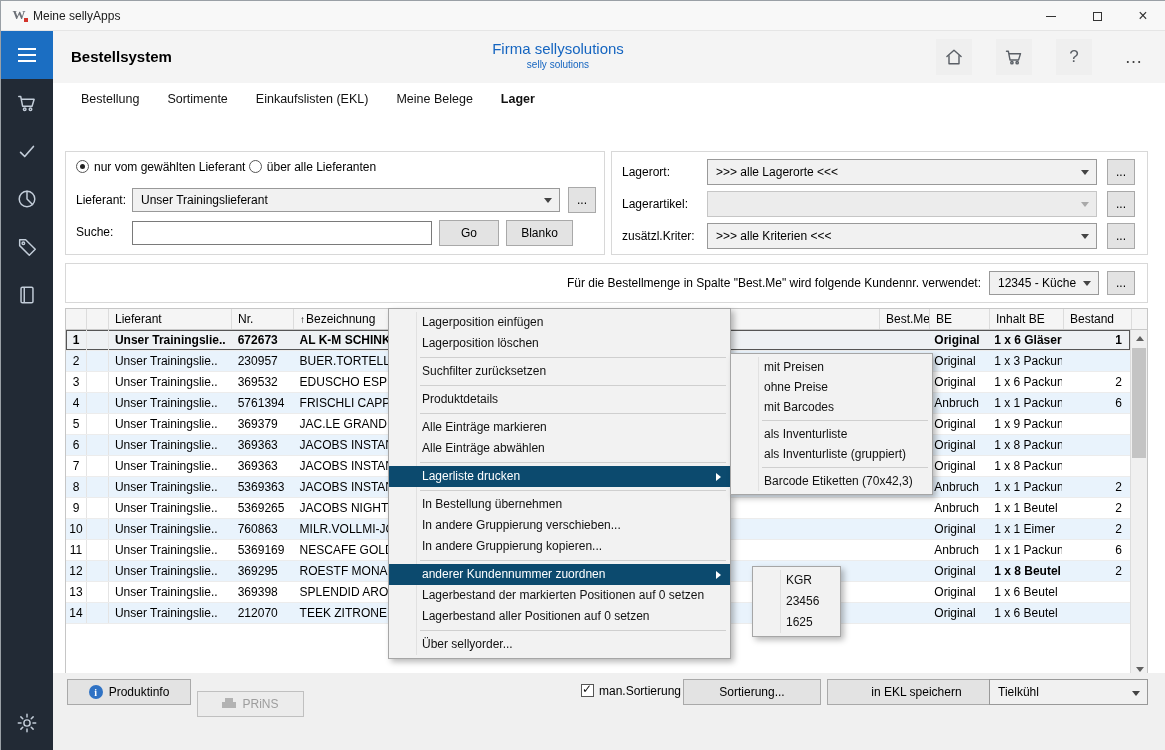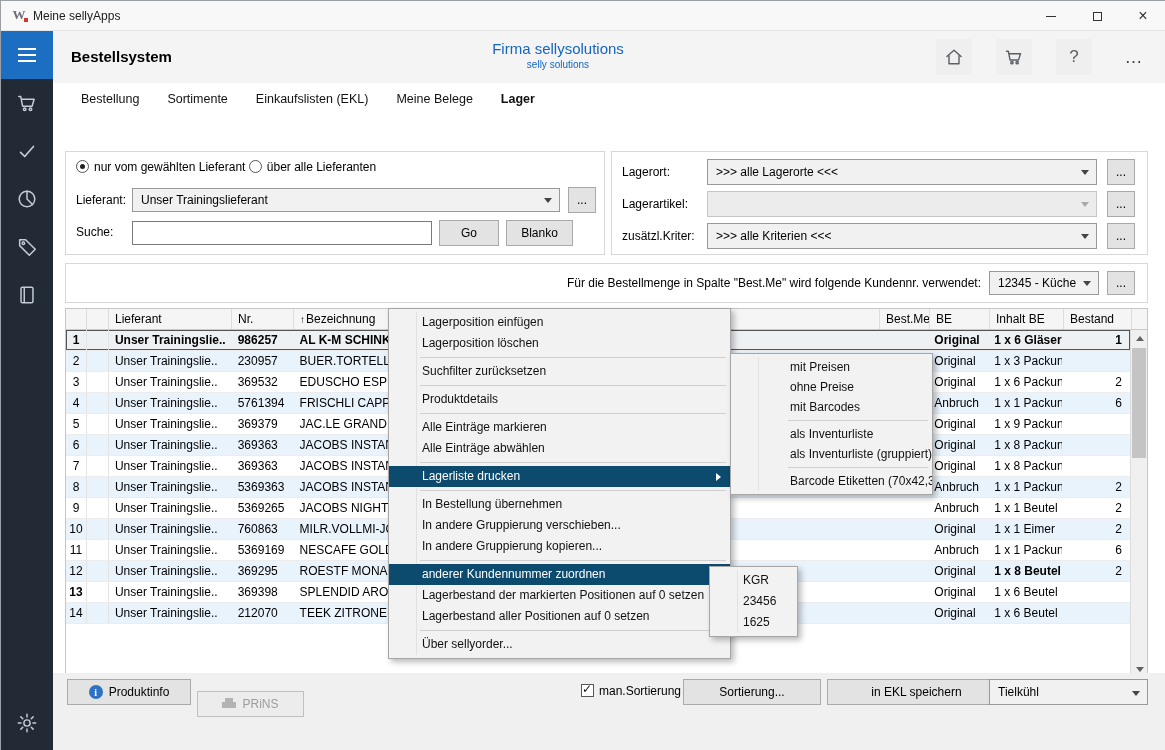--- a/index.html
+++ b/index.html
@@ -111,22 +111,22 @@
 
   
   .ctx{position:absolute;background:#f2f2f2;border:1px solid #a6a6a6;box-shadow:3px 3px 6px rgba(0,0,0,.28);padding:3px 0;z-index:40;box-sizing:border-box;}
   .ctx::before{content:"";position:absolute;left:27px;top:3px;bottom:3px;width:1px;background:#e1e1e1;}
   .mi{position:relative;height:21px;line-height:21px;padding:0 26px 0 33px;font-size:12px;color:#111;white-space:nowrap;overflow:hidden;}
   .mi.hl{background:#0c4a6e;color:#fff;}
   .mi .sub-arr{position:absolute;right:9px;top:6.5px;width:0;height:0;border-top:4px solid transparent;border-bottom:4px solid transparent;border-left:5px solid currentColor;}
   .msep{height:1px;background:#cfcfcf;margin:3px 4px 3px 31px;}
   .ctx.small .mi{height:20px;line-height:20px;}
   #context-menu{left:387px;top:307px;width:343px;}
-  #print-submenu{left:729px;top:352px;width:203px;z-index:41;padding-left:26px;}
-  #customer-submenu{left:708px;top:565px;width:89px;z-index:41;}
+  #print-submenu{left:729px;top:352px;width:203px;z-index:41;}
+  #customer-submenu{left:751px;top:565px;width:89px;z-index:41;}
 </style>
 </head>
 <body>
 
 <div class="window">
 
   <div class="titlebar">
     <span class="logo">W</span>
     <span class="tb-title">Meine sellyApps</span>
     <div class="win-controls">
@@ -290,21 +290,21 @@
             <div class="hcell c5" style="width: 50px;">Best.Me</div>
             <div class="hcell c6" style="width: 60px;">BE</div>
             <div class="hcell c7" style="width: 74px;">Inhalt BE</div>
             <div class="hcell c8" style="width: 68px;">Bestand</div>
           </div>
         <div class="tbody">
             <div class="trow sel">
               <div class="tcell c0" style="width: 21px;">1</div>
               <div class="tcell c1" style="width: 22px;"></div>
               <div class="tcell c2" style="width: 123px;">Unser Trainingslie..</div>
-              <div class="tcell c3" style="width: 62px;">986257</div>
+              <div class="tcell c3" style="width: 62px;">672673</div>
               <div class="tcell c4" style="width: 586px;">AL K-M SCHINKENNUDEL TOM 250G</div>
               <div class="tcell c5" style="width: 50px;"></div>
               <div class="tcell c6" style="width: 60px;">Original</div>
               <div class="tcell c7" style="width: 74px;">1 x 6 Gläser</div>
               <div class="tcell c8" style="width: 68px;">1</div>
             </div>
             <div class="trow alt">
               <div class="tcell c0" style="width: 21px;">2</div>
               <div class="tcell c1" style="width: 22px;"></div>
               <div class="tcell c2" style="width: 123px;">Unser Trainingslie..</div>
@@ -419,21 +419,21 @@
               <div class="tcell c1" style="width: 22px;"></div>
               <div class="tcell c2" style="width: 123px;">Unser Trainingslie..</div>
               <div class="tcell c3" style="width: 62px;">369295</div>
               <div class="tcell c4" style="width: 586px;">ROESTF MONA G</div>
               <div class="tcell c5" style="width: 50px;"></div>
               <div class="tcell c6" style="width: 60px;">Original</div>
               <div class="tcell c7" style="width: 74px; font-weight: bold;">1 x 8 Beutel</div>
               <div class="tcell c8" style="width: 68px;">2</div>
             </div>
             <div class="trow">
-              <div class="tcell c0" style="width: 21px; font-weight: bold;">13</div>
+              <div class="tcell c0" style="width: 21px;">13</div>
               <div class="tcell c1" style="width: 22px;"></div>
               <div class="tcell c2" style="width: 123px;">Unser Trainingslie..</div>
               <div class="tcell c3" style="width: 62px;">369398</div>
               <div class="tcell c4" style="width: 586px;">SPLENDID AROM</div>
               <div class="tcell c5" style="width: 50px;"></div>
               <div class="tcell c6" style="width: 60px;">Original</div>
               <div class="tcell c7" style="width: 74px;">1 x 6 Beutel</div>
               <div class="tcell c8" style="width: 68px;"></div>
             </div>
             <div class="trow alt">

